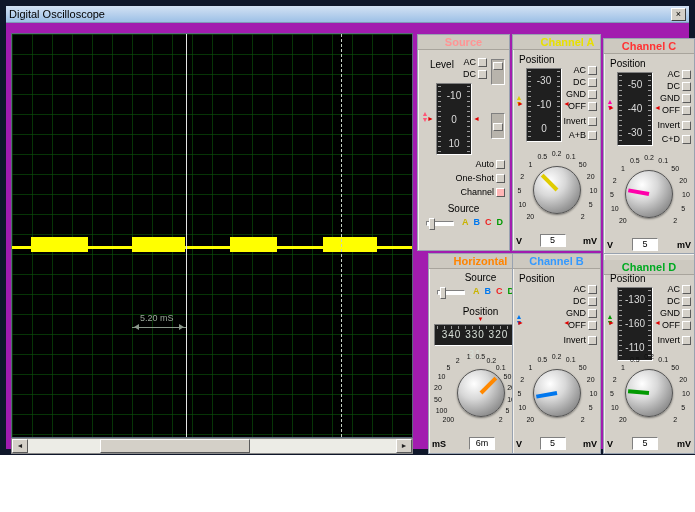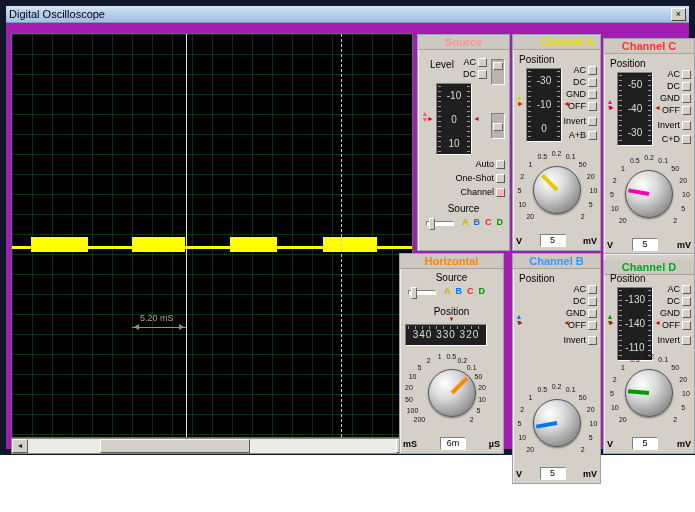--- a/index.html
+++ b/index.html
@@ -24,22 +24,22 @@
 .hscroll{position:absolute;left:5px;top:432px;width:402px;height:16px;background:#ecece6;border:1px solid #8a8a8a;display:flex;}
 .sbtn{width:16px;height:14px;background:#d4d0c8;border:1px solid;border-color:#fff #5a5a5a #5a5a5a #fff;font-size:7px;line-height:12px;text-align:center;color:#222;}
 .strack{flex:1;position:relative;}
 .sthumb{position:absolute;left:72px;top:0;width:150px;height:14px;background:#d4d0c8;border:1px solid;border-color:#fff #5a5a5a #5a5a5a #fff;}
 
 .panel{position:absolute;background:#d4d0c8;border:1px solid #98a2b0;box-shadow:inset 1px 1px 0 #f4f2ee;}
 .ptitle{position:absolute;left:0;top:0;right:0;height:15px;text-align:center;font-size:11px;font-weight:bold;line-height:15px;background:#cdc9c0;border-bottom:1px solid #a8a49c;}
 .p-trigger{left:411px;top:28px;width:93px;height:217px;}
 .p-cha{left:506px;top:28px;width:89px;height:217px;}
 .p-chc{left:597px;top:32px;width:92px;height:217px;}
-.p-horiz{left:393px;top:247px;width:105px;height:201px;}
-.p-chb{left:506px;top:247px;width:89px;height:231px;}
+.p-horiz{left:422px;top:247px;width:105px;height:201px;}
+.p-chb{left:506px;top:247px;width:89px;height:201px;}
 .p-chd{left:597px;top:247px;width:92px;height:201px;}
 .lbl{position:absolute;font-size:10px;color:#000;}
 .ctr{left:0;right:0;text-align:center;}
 .pos-display{position:absolute;background:#1f1f1f;border:1px solid;border-color:#808080 #ffffff #ffffff #808080;color:#dcdcdc;}
 .pos-display::before{content:"";position:absolute;left:1px;top:2px;bottom:2px;width:3px;background:repeating-linear-gradient(#9a9a9a 0 1px,transparent 1px 5px);}
 .pos-display::after{content:"";position:absolute;right:1px;top:2px;bottom:2px;width:3px;background:repeating-linear-gradient(#9a9a9a 0 1px,transparent 1px 5px);}
 .prow{height:24px;line-height:24px;text-align:center;font-size:10px;}
 .spinner{position:absolute;width:10px;text-align:center;font-size:7px;line-height:6px;}
 .spinner span{display:block;}
 .flankarrow{position:absolute;font-size:7px;color:#e00000;}
@@ -396,21 +396,21 @@
 
   <div class="panel p-chd">
     <div class="ptitle" style="color: rgb(0, 170, 34); margin-top: 6px;">Channel D</div>
     <span class="lbl c-poslbl">Position</span>
     <div class="spinner c-spin" style="color: rgb(0, 153, 0);">
       <span>▲</span>
       <span>▼</span>
     </div>
     <div class="pos-display c-disp">
       <div class="prow">-130</div>
-      <div class="prow">-140</div>
+      <div class="prow">-160</div>
       <div class="prow">-110</div>
     </div>
     <span class="flankarrow c-arrl">►</span>
     <span class="flankarrow c-arrr">◄</span>
     <div class="btnrow c-r0">
         <span class="blabel">AC</span>
         <div class="tinybtn"></div>
       </div>
     <div class="btnrow c-r1">
         <span class="blabel">DC</span>

